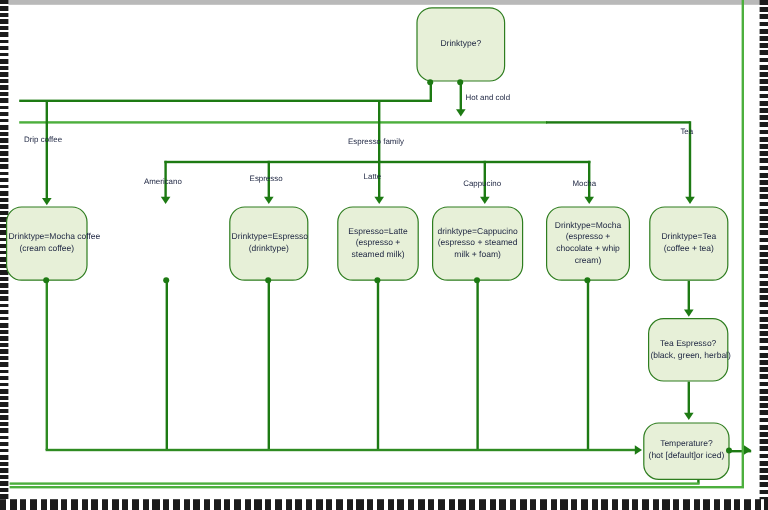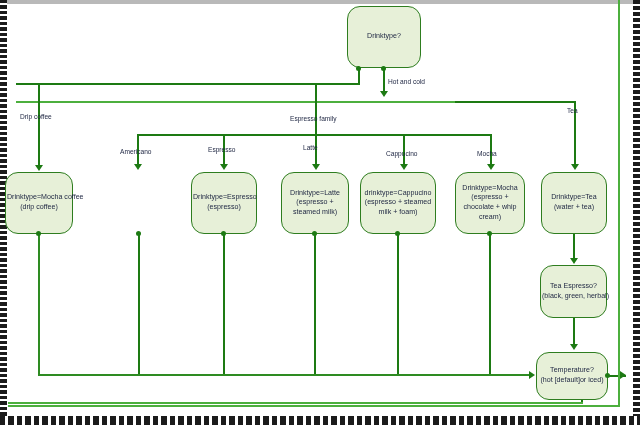--- a/index.html
+++ b/index.html
@@ -122,48 +122,48 @@
 
   <div class="edge h pale" style="left:16px; top:101px; width:440px;"></div>
   <div class="edge h" style="left:455px; top:101px; width:120px;"></div>
 
   <div class="edge v" style="left:38px; top:85px; height:83px;"></div>
   <div class="elabel" style="left:20px; top:113px;">Drip coffee</div>
   <div class="arrow down" style="left:35px; top:165px;"></div>
   <div class="node" style="left:5px; top:172px; width:68px; height:62px;">
     <span class="lines">
       <span class="l">Drinktype=Mocha coffee</span>
-      <span class="l">(drip coffee)</span>
+      <span class="l">(cream coffee)</span>
     </span>
   </div>
 
   <div class="edge v" style="left:314.5px; top:85px; height:50px;"></div>
   <div class="elabel" style="left:290px; top:115px;">Espresso family</div>
   <div class="edge h" style="left:137px; top:134px; width:355px;"></div>
 
   <div class="edge v" style="left:137px; top:134px; height:32px;"></div>
   <div class="elabel" style="left:120px; top:148px;">Americano</div>
   <div class="arrow down" style="left:134px; top:164px;"></div>
 
   <div class="edge v" style="left:223px; top:134px; height:32px;"></div>
   <div class="elabel" style="left:208px; top:146px;">Espresso</div>
   <div class="arrow down" style="left:220px; top:164px;"></div>
   <div class="node" style="left:191px; top:172px; width:66px; height:62px;text-align:center;">
     <span class="lines">
       <span class="l">Drinktype=Espresso</span>
-      <span class="l">(espresso)</span>
+      <span class="l">(drinktype)</span>
     </span>
   </div>
 
   <div class="edge v" style="left:314.5px; top:134px; height:32px;"></div>
   <div class="elabel" style="left:303px; top:144px;">Latte</div>
   <div class="arrow down" style="left:311.5px; top:164px;"></div>
   <div class="node" style="left:281px; top:172px; width:68px; height:62px;">
     <span class="lines">
-      <span class="l">Drinktype=Latte</span>
+      <span class="l">Espresso=Latte</span>
       <span class="l">(espresso +</span>
       <span class="l">steamed milk)</span>
     </span>
   </div>
 
   <div class="edge v" style="left:403px; top:134px; height:32px;"></div>
   <div class="elabel" style="left:386px; top:150px;">Cappucino</div>
   <div class="arrow down" style="left:400px; top:164px;"></div>
   <div class="node" style="left:360px; top:172px; width:76px; height:62px;">
     <span class="lines">
@@ -184,21 +184,21 @@
       <span class="l">cream)</span>
     </span>
   </div>
 
   <div class="edge v" style="left:573.5px; top:101px; height:65px;"></div>
   <div class="elabel" style="left:567px; top:107px;">Tea</div>
   <div class="arrow down" style="left:570.5px; top:164px;"></div>
   <div class="node" style="left:541px; top:172px; width:66px; height:62px;text-align:center;">
     <span class="lines">
       <span class="l">Drinktype=Tea</span>
-      <span class="l">(water + tea)</span>
+      <span class="l">(coffee + tea)</span>
     </span>
   </div>
 
   <div class="edge v" style="left:572.5px; top:234px; height:26px;"></div>
   <div class="arrow down" style="left:569.5px; top:258px;"></div>
   <div class="node" style="left:540px; top:265px; width:67px; height:53px;">
     <span class="lines">
       <span class="l">Tea Espresso?</span>
       <span class="l">(black, green, herbal)</span>
     </span>

